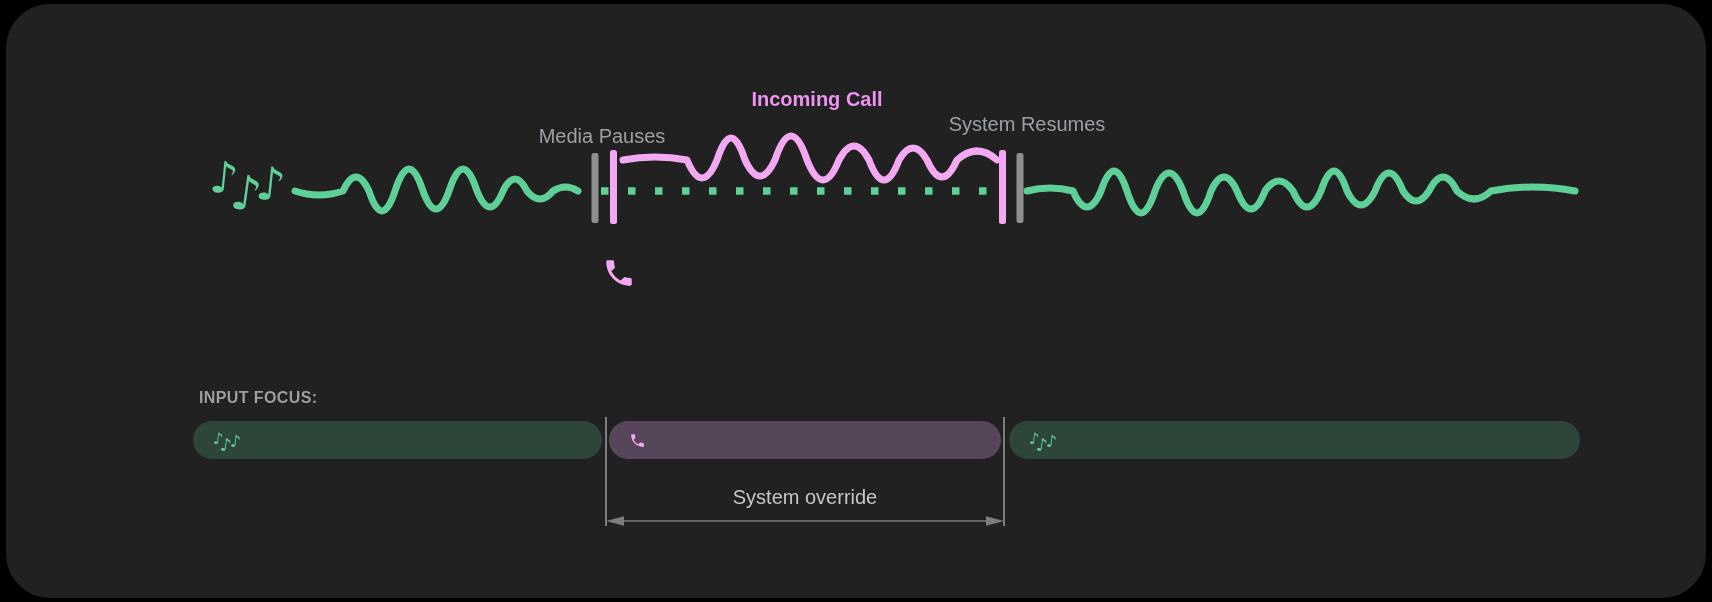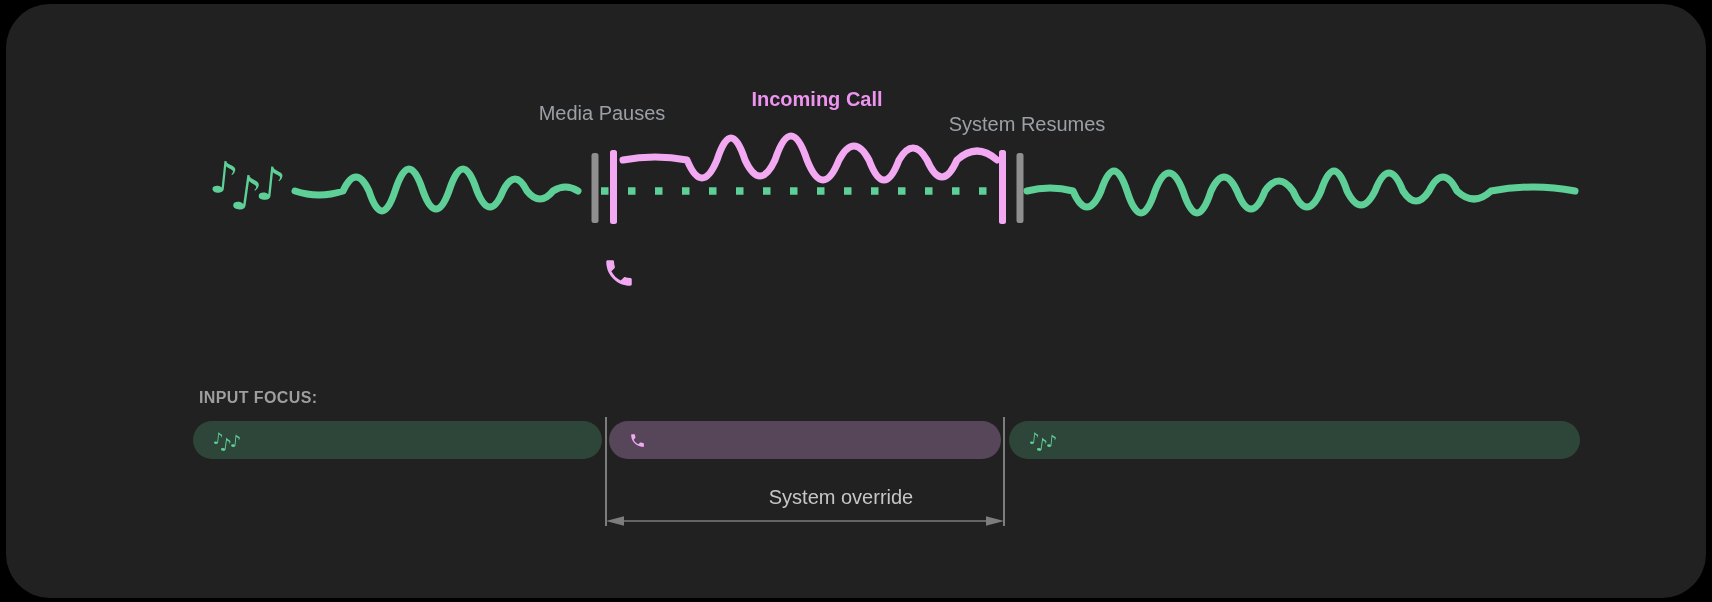--- a/index.html
+++ b/index.html
@@ -66,33 +66,33 @@
   .bar-1{left:187px;width:409px;}
   .bar-2{left:603px;width:392px;}
   .bar-3{left:1003px;width:571px;}
   .phone-icon-small{width:17px;height:17px;display:block;}
   .phone-icon-small svg{width:17px;height:17px;fill:var(--call-pink);display:block;}
   .vline{position:absolute;top:413px;width:2px;height:109px;background:var(--arrow-gray);}
   .vline-left{left:599px;}
   .vline-right{left:997px;}
   .override-label{
     position:absolute;left:799px;top:482px;transform:translateX(-50%);
-    font-size:20px;color:var(--override-gray);white-space:nowrap;margin-left:36px;
+    font-size:20px;color:var(--override-gray);white-space:nowrap;
   }
   .arrow-svg{position:absolute;left:600px;top:509px;width:398px;height:16px;}
   .arrow-svg line{stroke:var(--arrow-gray);stroke-width:1.6;}
   .arrow-svg polygon{fill:var(--arrow-gray);}
 </style>
 </head>
 <body>
 
 <div class="stage">
   <div class="card">
 
-    <div class="tl-label" style="left:596px;top:98px;">Media Pauses</div>
+    <div class="tl-label" style="left:596px;top:121px;">Media Pauses</div>
     <div class="tl-label pink" style="left:811px;top:84px;">Incoming Call</div>
     <div class="tl-label" style="left:1021px;top:109px;">System Resumes</div>
 
     <svg class="wave-svg" viewBox="0 0 1712 340">
       <line class="dotted-line" x1="601" y1="191" x2="996" y2="191"></line>
       <path id="wave-green-1" class="wave wave-green" d="M 295 191 Q 319.0 199.0 343.0 191 Q 356.0 163.0 369.0 191 Q 382.0 231.0 395.0 191 Q 409.0 147.0 423.0 191 Q 436.0 227.0 449.0 191 Q 463.0 147.0 477.0 191 Q 490.0 223.0 503.0 191 Q 515.0 167.0 527.0 191 Q 540.0 207.0 553.0 191 Q 565.5 183.0 578.0 191"></path>
       <path id="wave-pink" class="wave wave-pink" d="M 623 160 Q 655.0 154.0 687.0 160 Q 702.0 196.0 717.0 160 Q 731.0 116.0 745.0 160 Q 760.0 192.0 775.0 160 Q 791.0 112.0 807.0 160 Q 823.0 200.0 839.0 160 Q 854.0 132.0 869.0 160 Q 884.0 200.0 899.0 160 Q 913.0 136.0 927.0 160 Q 942.0 194.0 957.0 160 Q 977.0 142.0 997.0 160"></path>
       <path id="wave-green-2" class="wave wave-green" d="M 1027 191 Q 1050.0 185.0 1073.0 191 Q 1087.0 223.0 1101.0 191 Q 1114.0 151.0 1127.0 191 Q 1141.0 235.0 1155.0 191 Q 1169.0 155.0 1183.0 191 Q 1197.0 235.0 1211.0 191 Q 1224.0 163.0 1237.0 191 Q 1251.0 227.0 1265.0 191 Q 1279.0 171.0 1293.0 191 Q 1307.0 223.0 1321.0 191 Q 1334.0 151.0 1347.0 191 Q 1361.0 219.0 1375.0 191 Q 1389.0 155.0 1403.0 191 Q 1416.0 211.0 1429.0 191 Q 1443.0 163.0 1457.0 191 Q 1474.0 207.0 1491.0 191 Q 1533.0 183.0 1575.0 191"></path>
       <rect class="marker-gray" x="591.5" y="153" width="7" height="70" rx="2.5"></rect>
       <rect class="marker-pink" x="610" y="150" width="7" height="74" rx="2.5"></rect>

